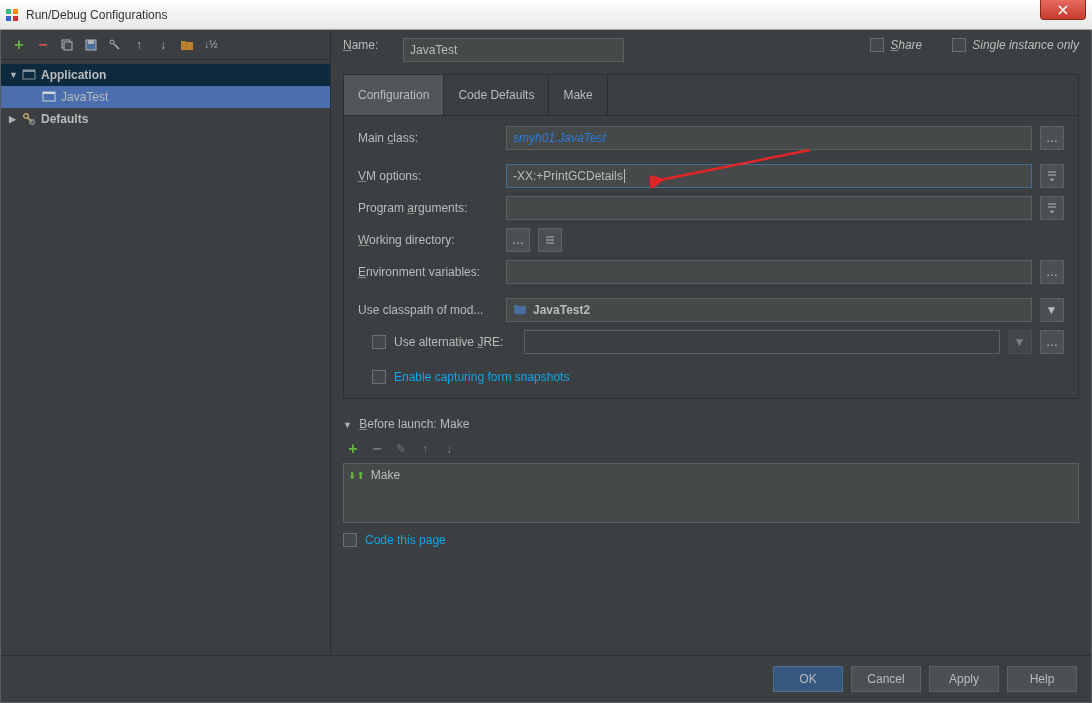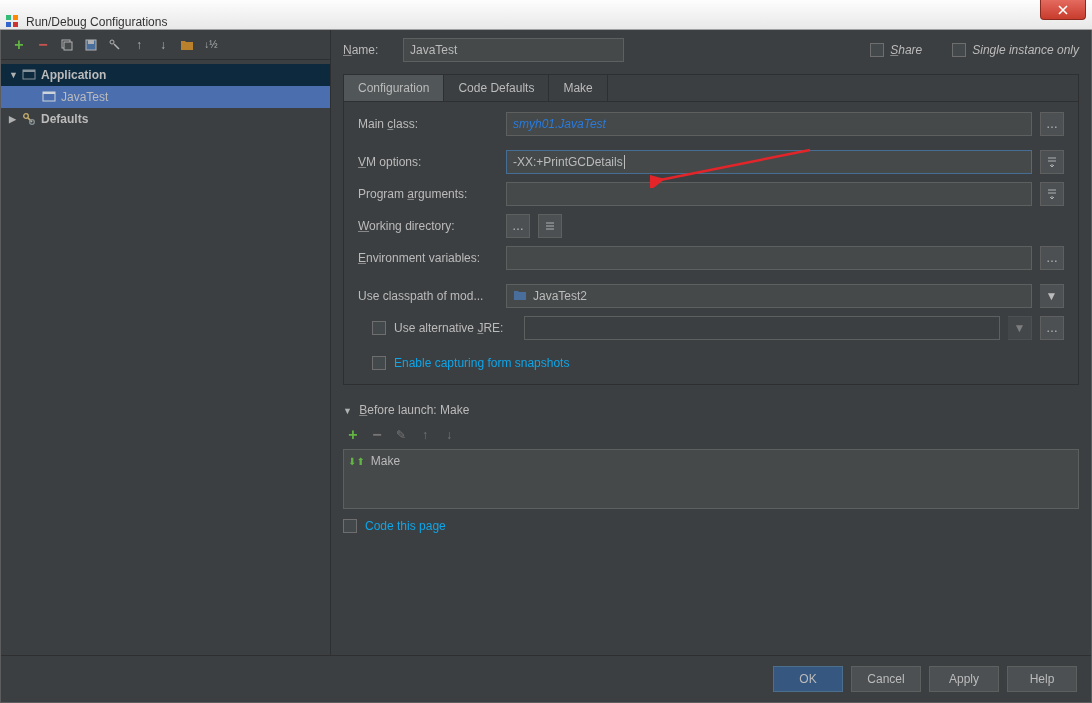--- a/index.html
+++ b/index.html
@@ -1,19 +1,19 @@
 <!DOCTYPE html>
 <html><head>
 <meta charset="utf-8">
 <style>
   * { box-sizing: border-box; margin: 0; padding: 0; font-family: "Segoe UI", Tahoma, sans-serif; font-size: 12px; }
   body { background: #3c3f41; color: #bbbbbb; width: 1092px; height: 703px; overflow: hidden; position: relative; }
   
   
-  .titlebar { height: 30px; background: linear-gradient(#fdfdfd, #e8e8e8); border-bottom: 1px solid #a0a0a0; display: flex; align-items: flex-end; padding: 0 4px; position: relative; }
+  .titlebar { height: 30px; background: linear-gradient(#fdfdfd, #e8e8e8); border-bottom: 1px solid #a0a0a0; display: flex; align-items: center; padding: 0 4px; position: relative; }
   .titlebar .app-icon { width: 16px; height: 16px; margin-right: 6px; display:flex; align-items:center; justify-content:center;}
   .titlebar .title { color: #333; font-size: 12px; }
   .titlebar .close-btn { position: absolute; right: 0; top: 0; width: 46px; height: 20px; background: linear-gradient(#e46a5f,#c83c2c); border: 1px solid #8a2a1f; border-top:none; border-radius: 0 0 4px 4px; display:flex; align-items:center; justify-content:center; margin-right:6px;}
   .titlebar .close-btn svg { width:10px; height:10px;}
   
   
   .window-body { display:flex; flex-direction:column; height: calc(703px - 30px); background:#3c3f41; border:1px solid #5b5d5f; border-top:none;}
   .content-row { display:flex; flex:1; min-height:0;}
   
   
@@ -25,40 +25,40 @@
   .tree-item .arrow { width:12px; color:#afb1b3; font-size:9px;}
   .tree-item .ticon { width:16px; height:16px; margin-right:4px; display:flex; align-items:center; justify-content:center;}
   .tree-item.level1 { padding-left:8px;}
   .tree-item.level2 { padding-left:40px;}
   .tree-item.bold { font-weight:bold;}
   .tree-item.app-row { background:#0d293e;}
   .tree-item.java-row { background:#4b6eaf;}
   
   
   .right-panel { flex:1; display:flex; flex-direction:column; padding:0;}
-  .name-row { display:flex; align-items:center; padding:8px 12px; gap:10px;}
+  .name-row { display:flex; align-items:flex-start; padding:8px 12px; gap:10px;}
   .name-row label { width:50px; color:#bbbbbb;}
   .name-input { flex:1; height:24px; background:#45494a; border:1px solid #5e6060; color:#bbbbbb; padding:0 6px; max-width:440px;}
   .checkbox-group { display:flex; align-items:center; gap:6px; margin-left:20px;font-style:italic;}
   .chk { width:14px; height:14px; border:1px solid #6e6e6e; background:#43494a; display:inline-block;}
   
   
   .tab-area { border:1px solid #2d2f30; margin:4px 12px 0 12px; background:#3c3f41; display:flex; flex-direction:column;}
   .tabs { display:flex; border-bottom:1px solid #2d2f30; background:#3c3f41;}
-  .tab { padding:6px 14px; color:#bbbbbb; cursor:pointer; border-right:1px solid #2d2f30;}
+  .tab { padding:13px 14px; color:#bbbbbb; cursor:pointer; border-right:1px solid #2d2f30;}
   .tab.active { background:#515658; color:#bbbbbb;}
   
   .form-body { padding:10px 14px; flex:1;}
   .form-row { display:flex; align-items:center; margin-bottom:8px; gap:8px;}
   .form-row label { width:140px; color:#bbbbbb;}
   .form-row .field { flex:1; height:24px; background:#45494a; border:1px solid #5e6060; color:#bbbbbb; padding:0 6px; display:flex; align-items:center;}
   .form-row .field.link { color:#287bde; font-style:italic;}
   .form-row .field.focused { border:1px solid #466d94; background:#45494a;}
   .form-row .btn-sq { width:24px; height:24px; background:#4c5052; border:1px solid #5e6060; display:flex; align-items:center; justify-content:center; color:#bbbbbb; cursor:pointer;}
-  .form-row .field.dropdown { display:flex; align-items:center;}
+  .form-row .field.dropdown { display:flex; align-items:center;font-weight:bold;}
   .dd-arrow { width:24px; height:24px; background:#4c5052; border:1px solid #5e6060; border-left:none; display:flex; align-items:center; justify-content:center; color:#bbbbbb; cursor:pointer;}
   .form-row .field.disabled { background:#3c3f41; color:#777;}
   
   .checkbox-row { display:flex; align-items:center; padding:4px 14px; gap:8px; color:#0ea5e9;}
   
   
   .before-section { margin:14px 12px 0 12px;}
   .before-header { color:#bbbbbb; padding:4px 0;}
   .before-header .arrow { color:#afb1b3; font-size:9px; margin-right:4px;}
   .before-toolbar { display:flex; gap:4px; padding:4px 0;}

